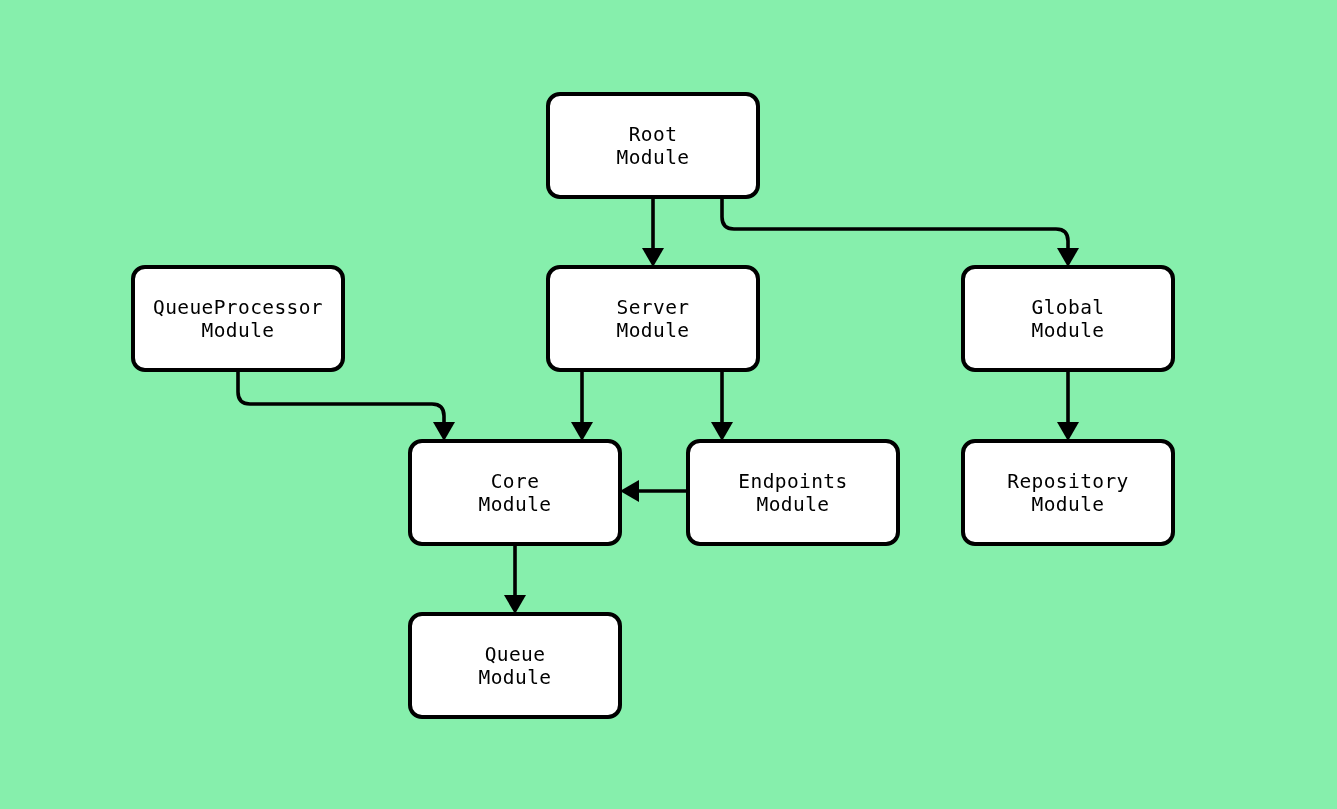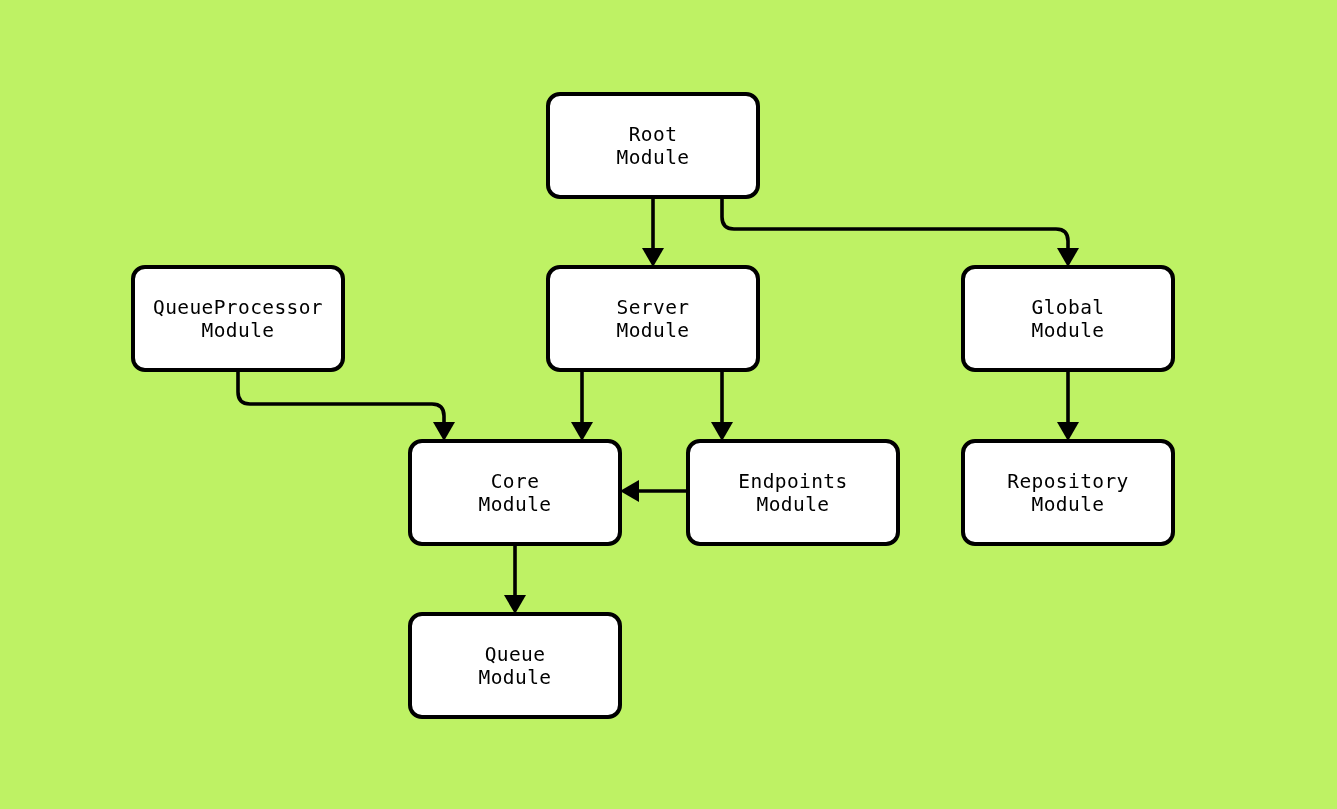--- a/index.html
+++ b/index.html
@@ -11,21 +11,21 @@
   body {
     width: 1337px;
     height: 809px;
     font-family: "DejaVu Sans Mono", "Liberation Mono", monospace;
     overflow: hidden;
   }
   #diagram-root {
     position: relative;
     width: 1337px;
     height: 809px;
-    background: #bef264;
+    background: #86efac;
     text-decoration: underline;
   }
   svg#diagram-svg {
     display: block;
     width: 1337px;
     height: 809px;
   }
   .node-box {
     fill: #ffffff;
     stroke: #000000;

